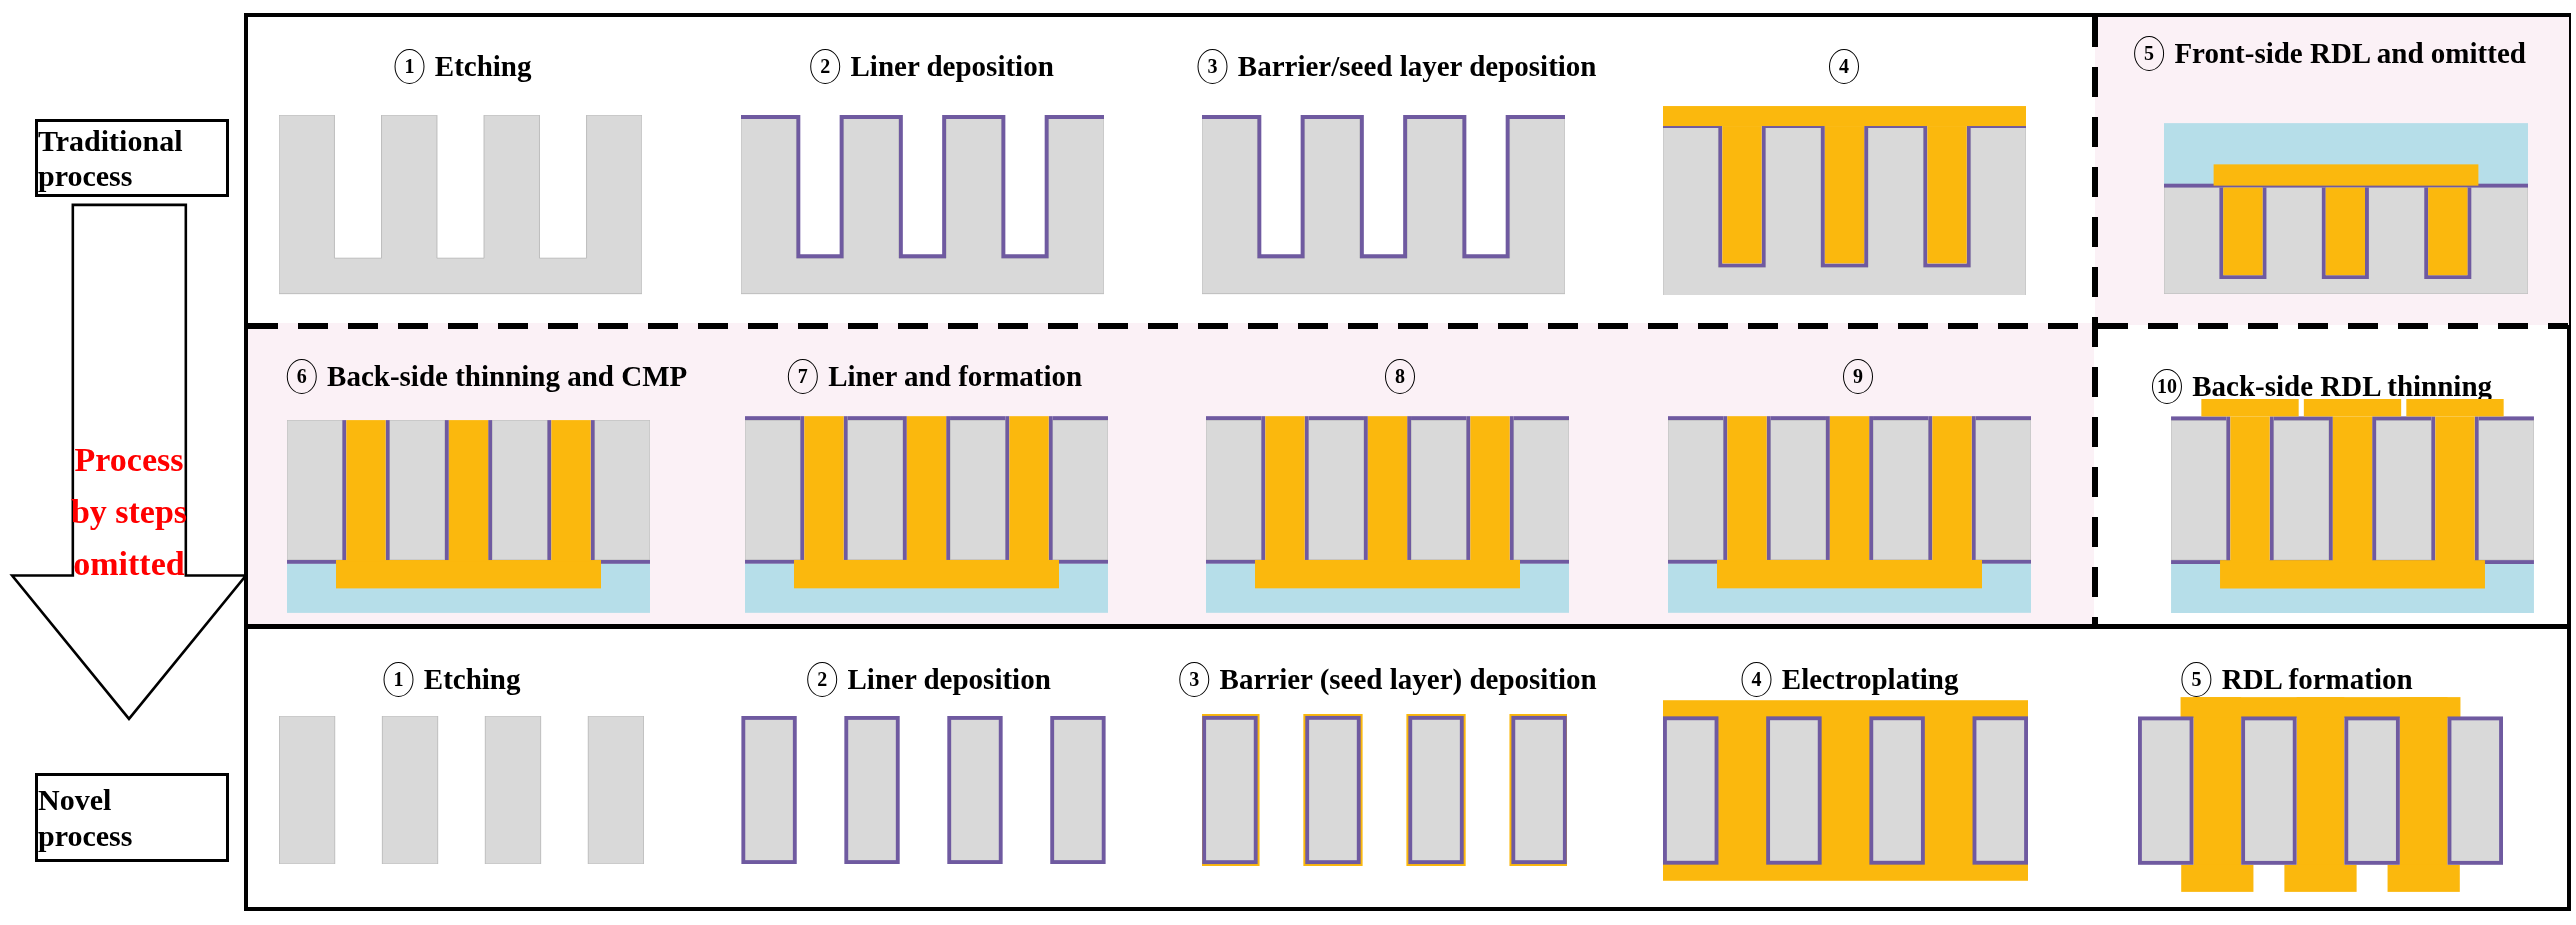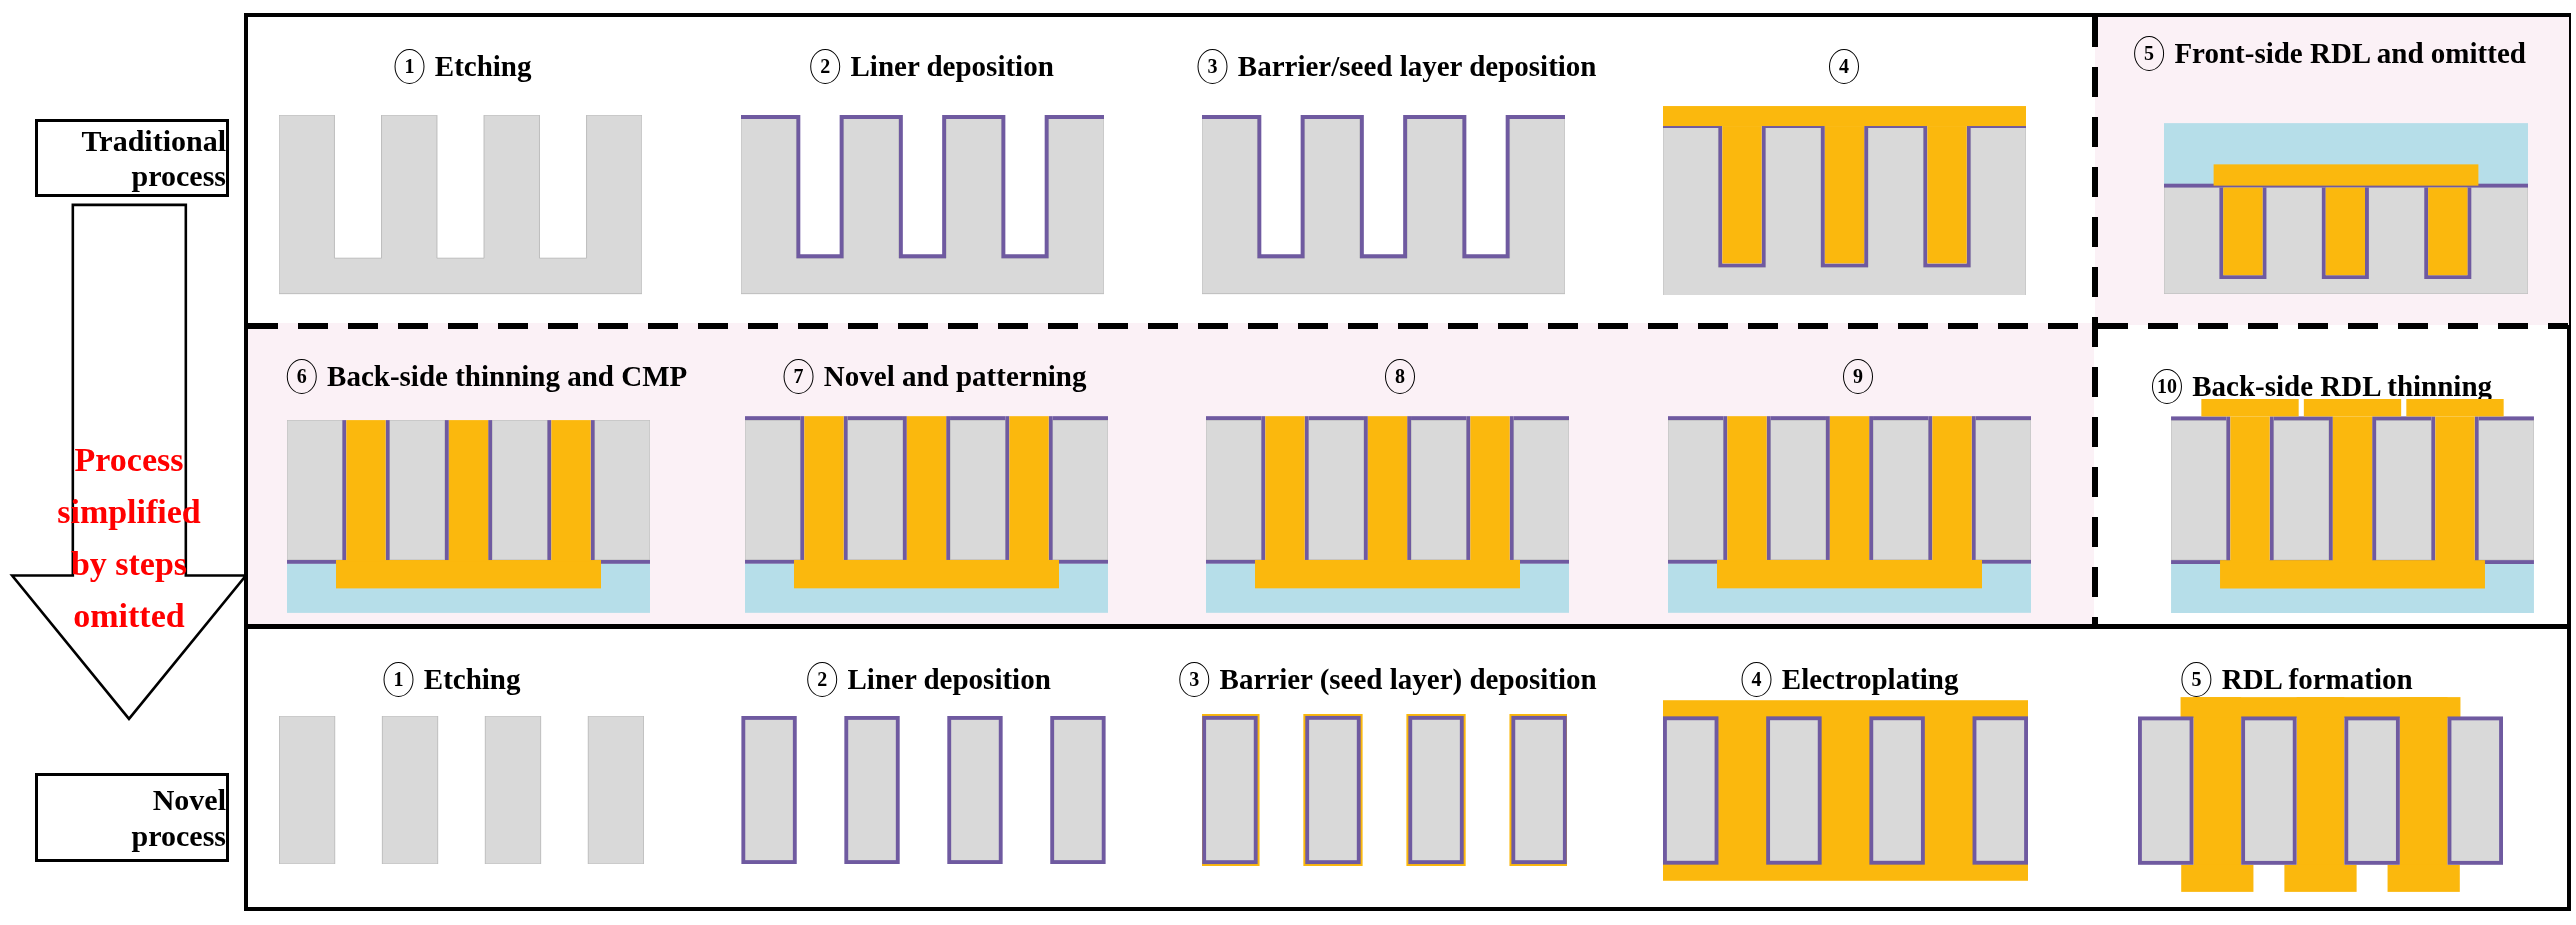--- a/index.html
+++ b/index.html
@@ -5,21 +5,21 @@
   :root{
     --copper:#FBB80D; --substrate:#D9D9D9; --liner:#6F5AA0; --carrier:#B6DEE9;
     --highlight:#FBF1F6; --red:#FF0000; --ink:#000000;
   }
   html,body{margin:0;padding:0;background:#fff;}
   #canvas{position:relative;width:2576px;height:926px;background:#fff;overflow:hidden;
           font-family:"Liberation Serif","DejaVu Serif",serif;color:var(--ink);}
   .abs{position:absolute;}
   
   .side-box{position:absolute;left:35px;width:188px;border:3.2px solid var(--ink);background:#fff;
-            display:flex;flex-direction:column;align-items:flex-end;justify-content:center;
+            display:flex;flex-direction:column;align-items:flex-start;justify-content:center;
             font-weight:bold;font-size:30px;line-height:1.18;text-align:center;}
   #trad-box{top:119px;height:72px;}
   #novel-box{top:773px;height:83px;}
   #arrow-svg{position:absolute;left:5.2px;top:201px;}
   #arrow-text{position:absolute;left:6.5px;top:434px;width:245px;text-align:center;
               color:var(--red);font-weight:bold;font-size:34px;line-height:52px;}
   
   #panel{position:absolute;left:244px;top:13px;width:2327px;height:898px;
          border:4.5px solid var(--ink);background:#fff;box-sizing:border-box;}
   .pink{position:absolute;background:var(--highlight);}
@@ -52,21 +52,20 @@
   <div class="side-box" id="trad-box">
     <span>Traditional</span>
     <span>process</span>
   </div>
 
   <svg id="arrow-svg" width="248" height="523" viewBox="0 0 384 810">
     <polygon points="105,6 280,6 280,580 373,580 192,802 11,580 105,580" fill="#ffffff" stroke="var(--ink)" stroke-width="4"></polygon>
   </svg>
   <div id="arrow-text">
     <div>Process</div>
-    <div>simplified</div>
     <div>by steps</div>
     <div>omitted</div>
   </div>
 
   <div class="side-box" id="novel-box">
     <span>Novel</span>
     <span>process</span>
   </div>
 
   <div id="panel"></div>
@@ -95,21 +94,21 @@
     <span class="badge">5</span>
     <span>Front-side RDL and omitted</span>
   </div>
 
   <div class="step-title" style="left:487px;top:359px;">
     <span class="badge">6</span>
     <span>Back-side thinning and CMP</span>
   </div>
   <div class="step-title" style="left:935px;top:359px;">
     <span class="badge">7</span>
-    <span>Novel and patterning</span>
+    <span>Liner and formation</span>
   </div>
   <div class="step-title" style="left:1400px;top:359px;">
     <span class="badge">8</span>
   </div>
   <div class="step-title" style="left:1858px;top:359px;">
     <span class="badge">9</span>
   </div>
   <div class="step-title" style="left:2322px;top:369px;align-items:center;">
     <span class="badge">10</span>
     <span>Back-side RDL thinning</span>

